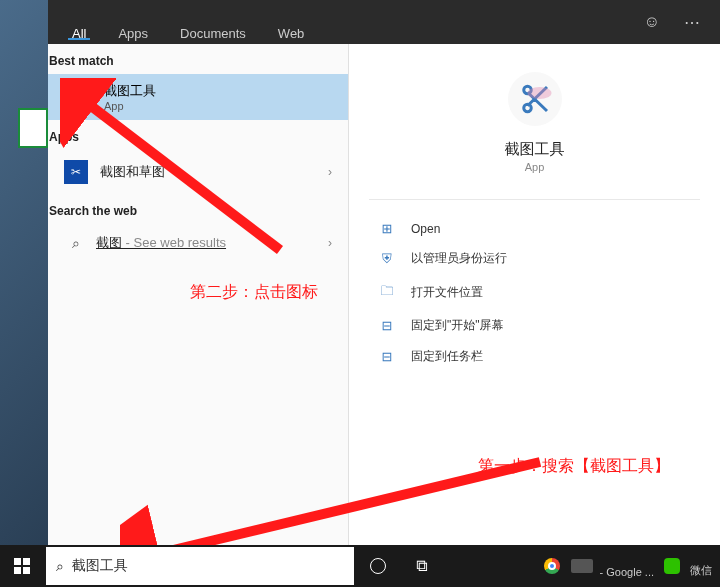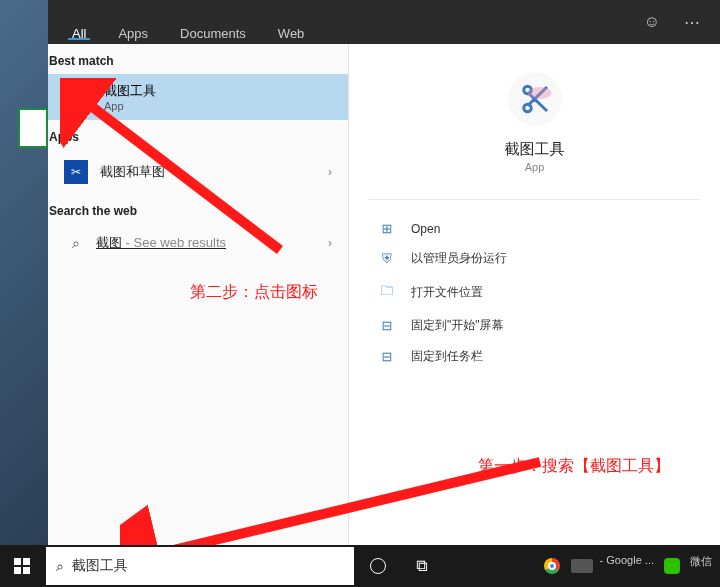--- a/index.html
+++ b/index.html
@@ -49,21 +49,21 @@
 .anno { position: absolute; color: #ff1a1a; font-size: 16px; font-weight: 500; pointer-events: none; }
 .arrow { position: absolute; pointer-events: none; }
 
 
 .taskbar { position: absolute; left: 0; bottom: 0; right: 0; height: 42px; background: #1a1a1a; display: flex; align-items: center; }
 .tb-btn { width: 44px; height: 42px; display: flex; align-items: center; justify-content: center; cursor: pointer; }
 .search-box { width: 308px; height: 38px; margin: 2px; background: #fff; display: flex; align-items: center; padding: 0 10px; }
 .search-box .glass { color: #333; margin-right: 8px; font-size: 14px; }
 .search-input { border: none; outline: none; font-size: 14px; flex: 1; color: #333; }
 .tb-spacer { flex: 1; }
-.tray { display: flex; align-items: flex-start; color: #ccc; font-size: 11px; padding-right: 8px; gap: 6px; }
+.tray { display: flex; align-items: flex-end; color: #ccc; font-size: 11px; padding-right: 8px; gap: 6px; }
 .tray-icon { width: 24px; height: 24px; display: flex; align-items: center; justify-content: center; cursor: pointer; font-size: 13px; }
 .chrome-dot { width: 16px; height: 16px; border-radius: 8px; background: conic-gradient(#ea4335 0 120deg, #34a853 120deg 240deg, #fbbc05 240deg 360deg); position: relative; }
 .chrome-dot::after { content: ""; position: absolute; inset: 4px; border-radius: 50%; background: #4285f4; border: 2px solid #fff; }
 .wechat { width: 16px; height: 16px; border-radius: 4px; background: #2dc100; }
 .tab-block { width: 22px; height: 14px; background: #555; border-radius: 2px; }
 
 
 .scissors-sm svg { width: 18px; height: 18px; }
 .scissors-lg svg { width: 36px; height: 36px; }
 </style>

